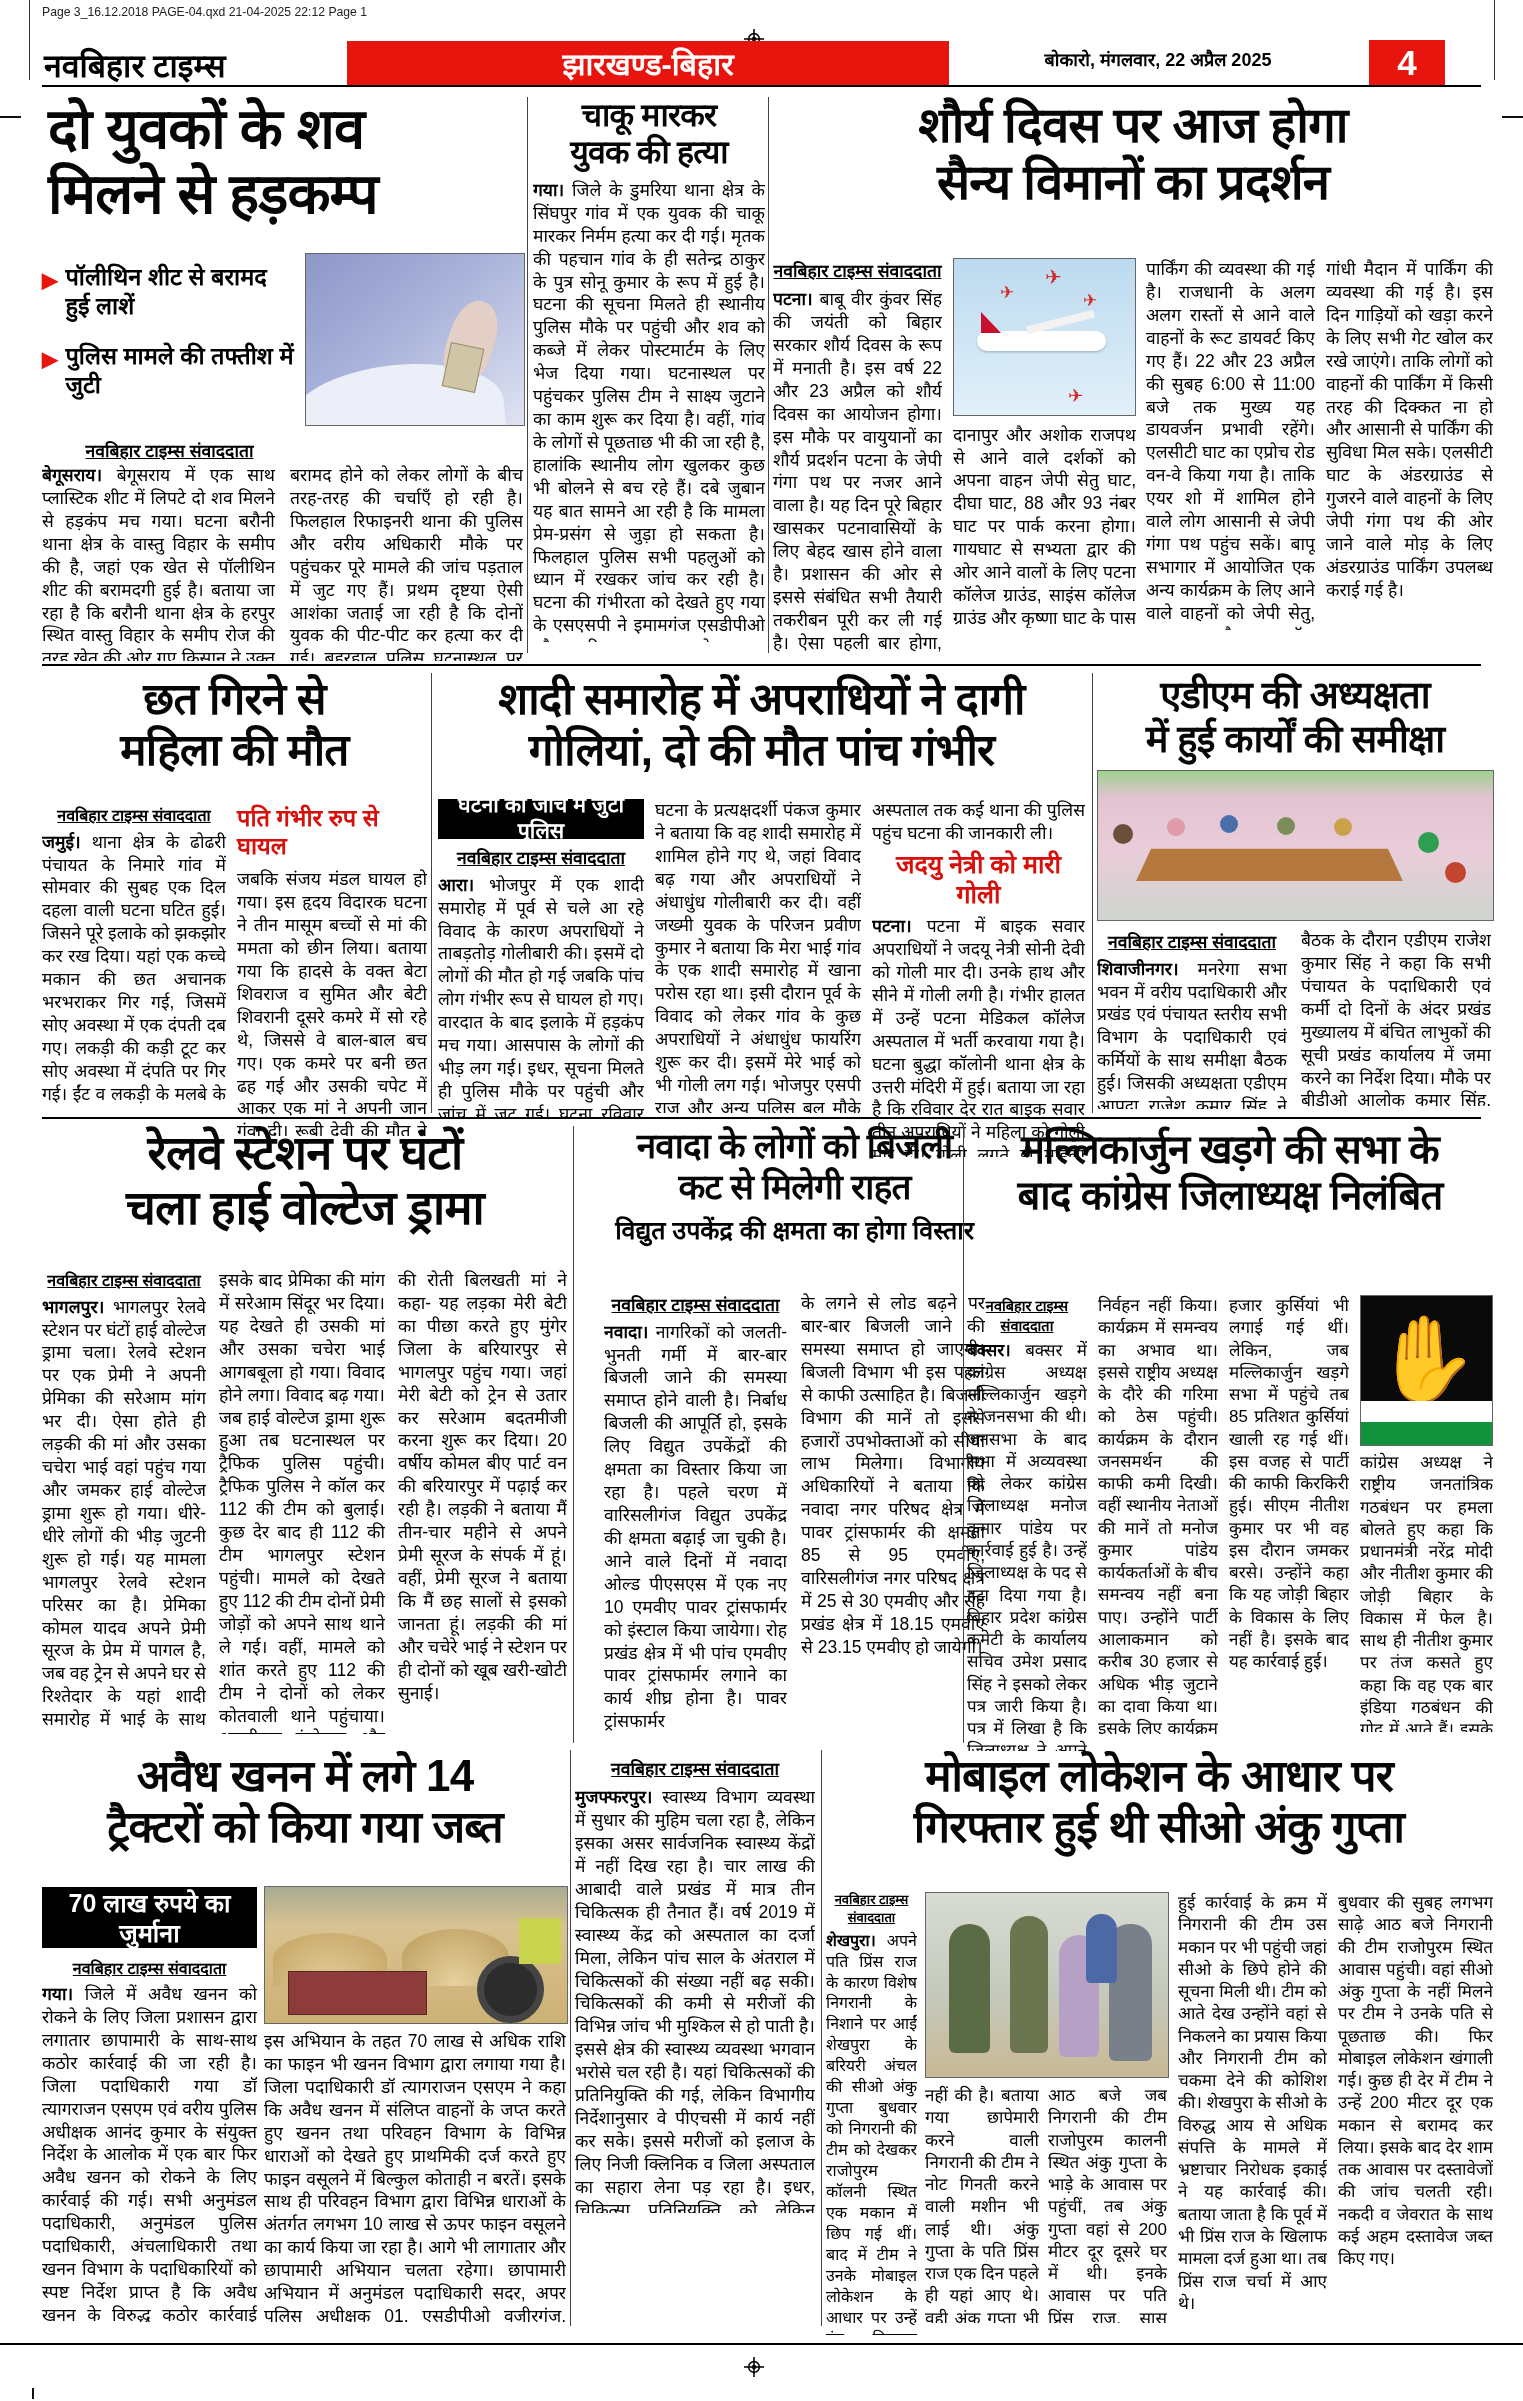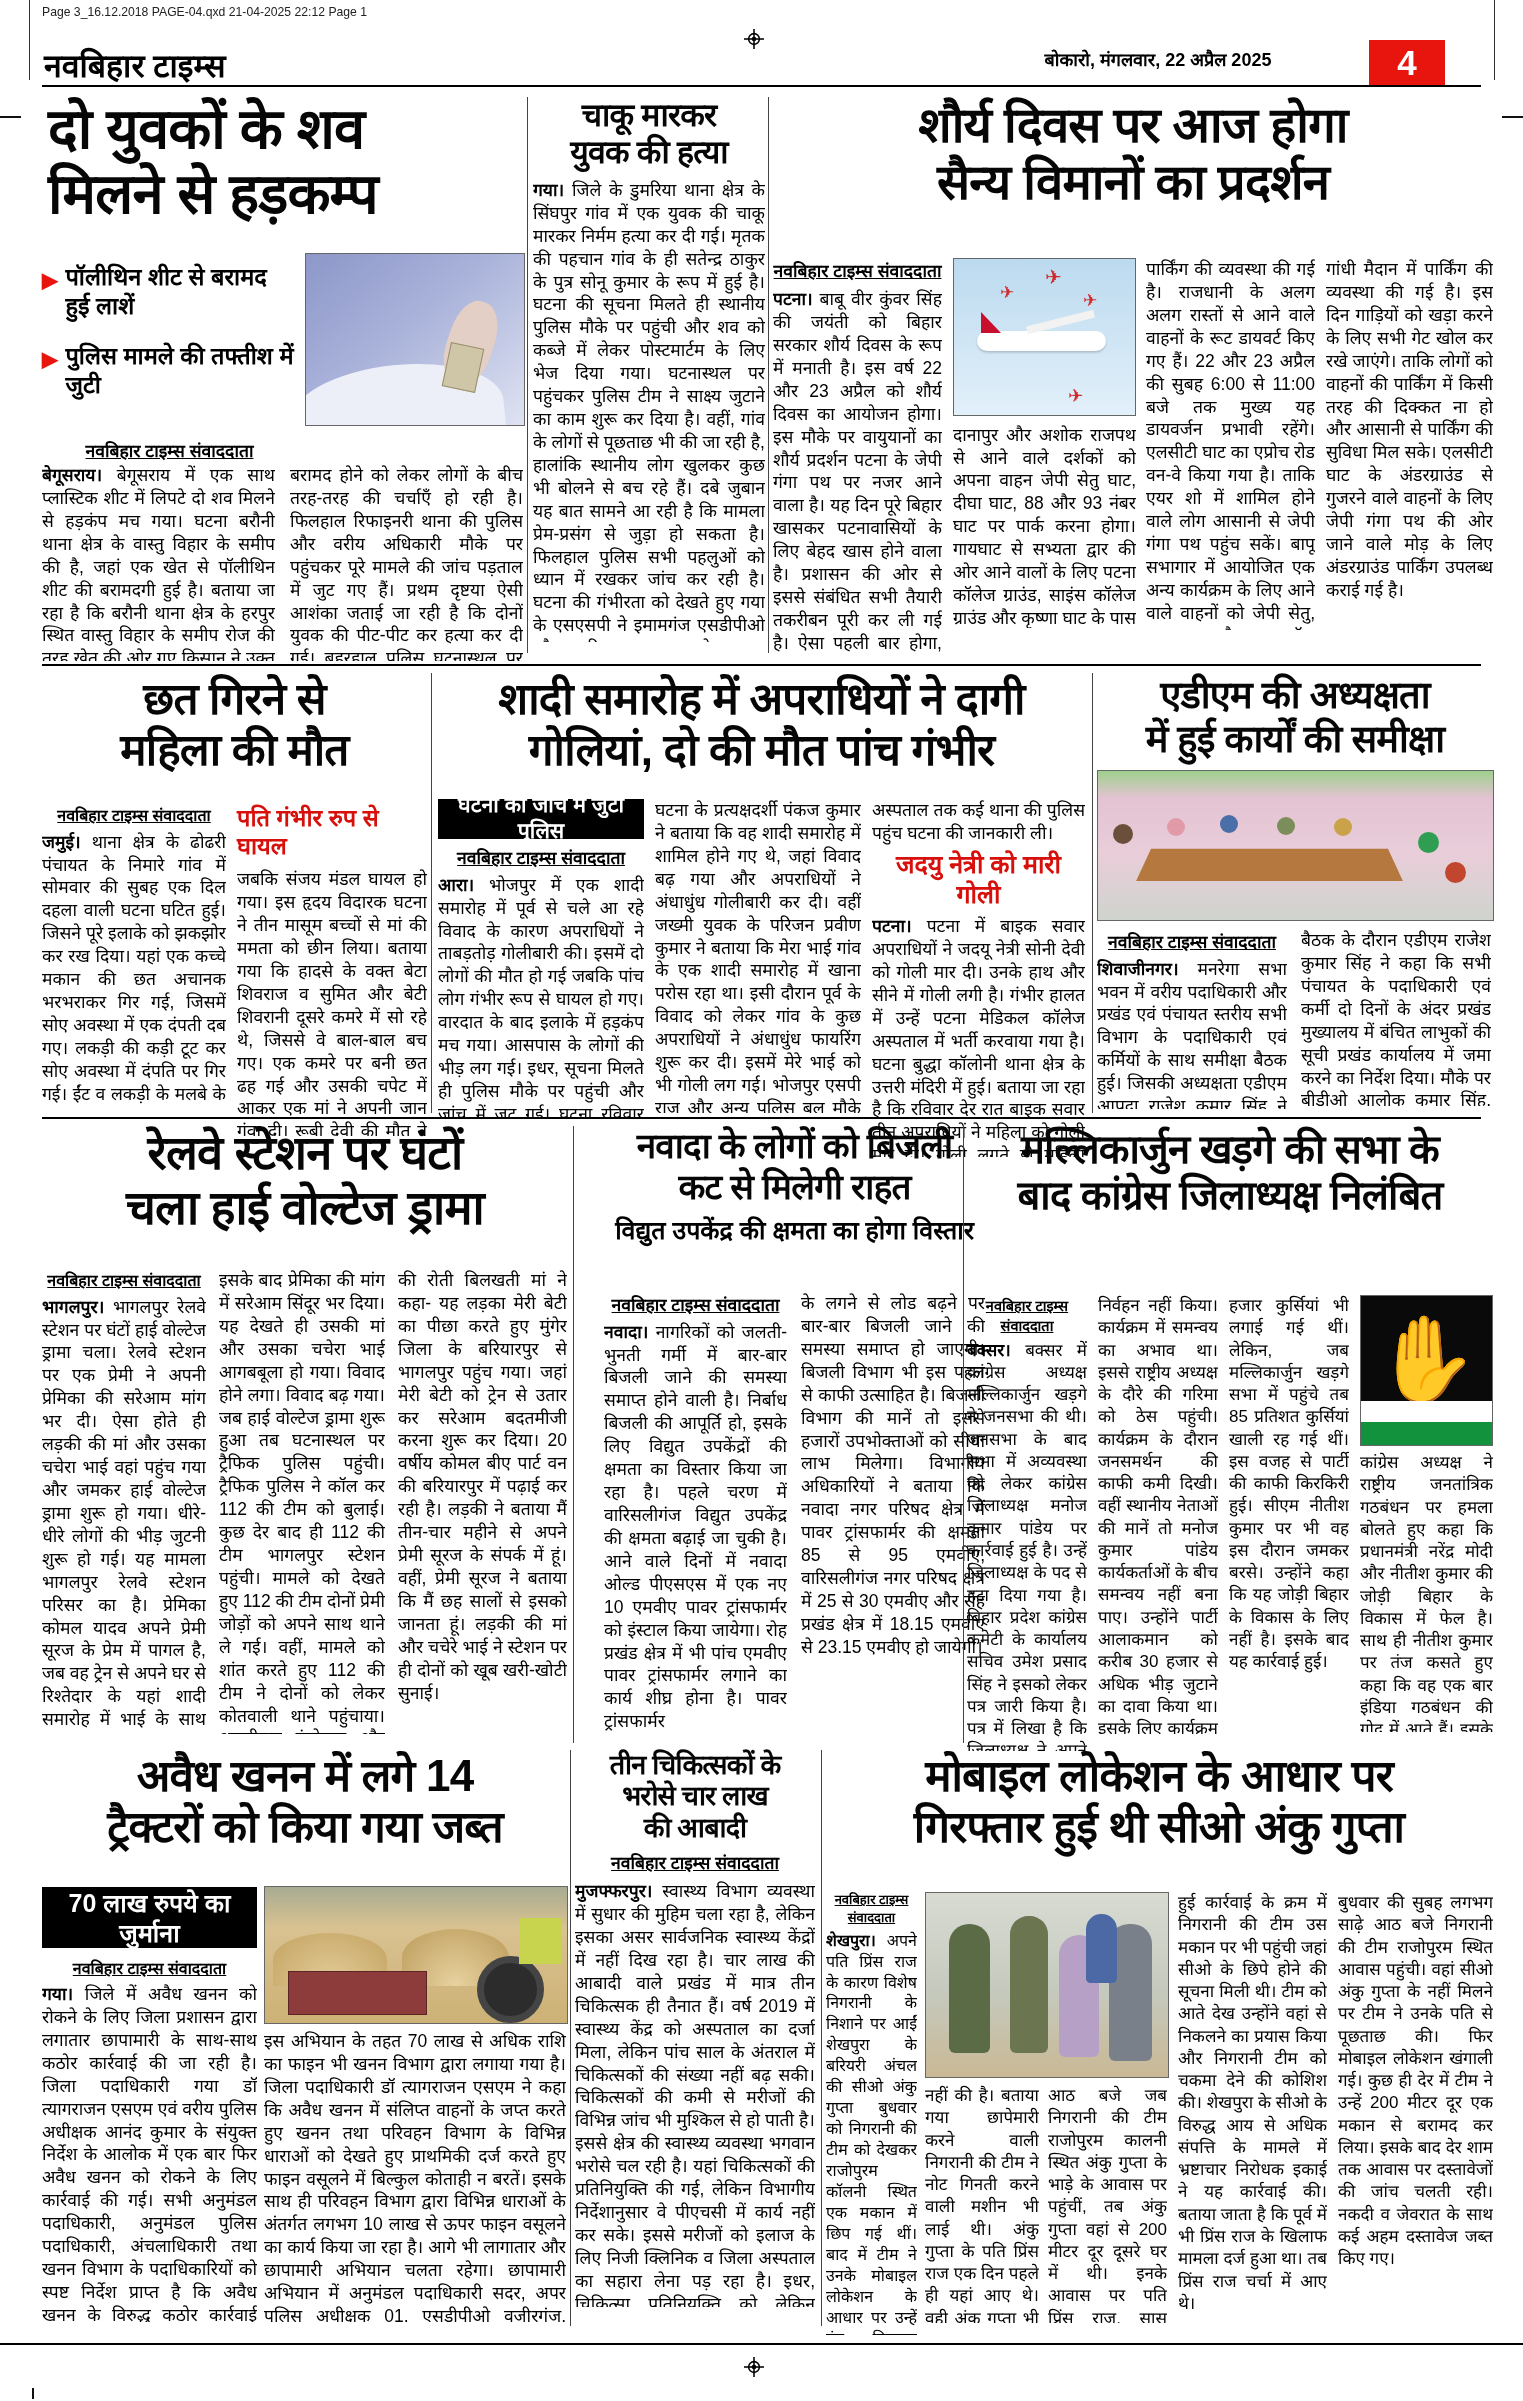--- a/index.html
+++ b/index.html
@@ -36,20 +36,21 @@
   <div class="abs" style="left:0;top:116px;width:21.3px;height:1.5px;background:#111;"></div>
   <div class="abs" style="left:1502px;top:116px;width:21.3px;height:1.5px;background:#111;"></div>
   <svg class="regmark" style="left:744px;top:29px;" viewBox="0 0 26 26">
     <circle cx="13" cy="13" r="7" fill="none" stroke="#000" stroke-width="2"></circle>
       <line x1="13" y1="0" x2="13" y2="26" stroke="#000" stroke-width="2"></line>
       <line x1="0" y1="13" x2="26" y2="13" stroke="#000" stroke-width="2"></line>
       <circle cx="13" cy="13" r="3" fill="#000"></circle>
   </svg>
 
   <div class="abs" style="left:44px;top:43px;font-size:32px;font-weight:800;">नवबिहार टाइम्स</div>
+  <div class="abs redband" style="left:347px;top:41px;width:602px;height:44px;font-size:30.5px;">झारखण्ड-बिहार</div>
   <div class="abs" style="left:958px;top:47px;width:400px;text-align:center;font-size:18px;font-weight:800;">बोकारो, मंगलवार, 22 अप्रैल 2025</div>
   <div class="abs redband" style="left:1369px;top:40px;width:76px;height:46px;font-size:35px;">4</div>
   <div class="hrule" style="left:42px;top:85px;width:1439px;height:2.3px;"></div>
 
   <div class="abs" style="left:42px;top:97px;width:481px;">
     <div class="hl" style="font-size:56px;text-align:left;padding-left:6.1px;">दो युवकों के शव
 मिलने से हड़कम्प</div>
     <div class="abs" style="left:0;top:166px;width:255px;">
       <div class="bullet">
           <span class="tri">▶</span>
@@ -212,23 +213,20 @@
       <div style="position:absolute;left:23px;top:84px;width:137px;height:42px;background:#8e3b3b;border:1.5px solid #5c2525;"></div>
       <div style="position:absolute;right:23px;top:69px;width:53px;height:53px;background:#2c2c2c;border-radius:50%;border:7.6px solid #444;"></div>
       <div style="position:absolute;right:6.1px;top:30.5px;width:42px;height:46px;background:#c8d44e;"></div>
     </div>
     <div class="byline abs" style="left:0;top:207px;width:215px;font-size:16px;">नवबिहार टाइम्स संवाददाता</div>
     <div class="abs body" style="left:0;top:233px;width:215px;height:339px;"><span class="dl">गया। </span><span>जिले में अवैध खनन को रोकने के लिए जिला प्रशासन द्वारा लगातार छापामारी के साथ-साथ कठोर कार्रवाई की जा रही है। जिला पदाधिकारी गया डॉ त्यागराजन एसएम एवं वरीय पुलिस अधीक्षक आनंद कुमार के संयुक्त निर्देश के आलोक में एक बार फिर अवैध खनन को रोकने के लिए कार्रवाई की गई। सभी अनुमंडल पदाधिकारी, अनुमंडल पुलिस पदाधिकारी, अंचलाधिकारी तथा खनन विभाग के पदाधिकारियों को स्पष्ट निर्देश प्राप्त है कि अवैध खनन के विरुद्ध कठोर कार्रवाई करें। अवैध खनन की सूचना यदि कहीं से मिलती है तो संबंधित स्थान पर छापामारी करने में कोताही ना बरतें। जिला पदाधिकारी एवं वरीय पुलिस अधीक्षक आनंद के निर्देश के आलोक में अल सुबह 05 बजे से सुबह 07 बजे तक मुफस्सिल थाना क्षेत्र के मानपुर भदेजा भदेजी में लगातार छापामारी अभियान चलाया गया है। इस छापामारी अभियान में कुल 14 ट्रैक्टर को जब्त किया गया है, सभी ट्रैकर अवैध बालू खनन में लगे थे। सभी ट्रैक्टर मालिको के विरुद्ध प्रार्थमिकी भी दर्ज की गई है।</span></div>
     <div class="abs body" style="left:222px;top:280px;width:302px;height:292px;">इस अभियान के तहत 70 लाख से अधिक राशि का फाइन भी खनन विभाग द्वारा लगाया गया है। जिला पदाधिकारी डॉ त्यागराजन एसएम ने कहा कि अवैध खनन में संलिप्त वाहनों के जप्त करते हुए खनन तथा परिवहन विभाग के विभिन्न धाराओं को देखते हुए प्राथमिकी दर्ज करते हुए फाइन वसूलने में बिल्कुल कोताही न बरतें। इसके साथ ही परिवहन विभाग द्वारा विभिन्न धाराओं के अंतर्गत लगभग 10 लाख से ऊपर फाइन वसूलने का कार्य किया जा रहा है। आगे भी लागातार और छापामारी अभियान चलता रहेगा। छापामारी अभियान में अनुमंडल पदाधिकारी सदर, अपर पुलिस अधीक्षक 01, एसडीपीओ वजीरगंज, जिला खनन पदाधिकारी एव थानाध्यक्ष मुफस्सिल, फतेहपुर के थानाध्यक्ष शामिल रहें।</div>
   </div>
 
   <div class="abs" style="left:575px;top:1750px;width:240px;">
-    <div class="hl" style="font-size:27px;">तीन चिकित्सकों के
-भरोसे चार लाख
-की आबादी</div>
     <div class="byline" style="margin-top:6.1px;">नवबिहार टाइम्स संवाददाता</div>
     <div class="body" style="margin-top:6.1px;height:427px;"><span class="dl">मुजफ्फरपुर। </span><span>स्वास्थ्य विभाग व्यवस्था में सुधार की मुहिम चला रहा है, लेकिन इसका असर सार्वजनिक स्वास्थ्य केंद्रों में नहीं दिख रहा है। चार लाख की आबादी वाले प्रखंड में मात्र तीन चिकित्सक ही तैनात हैं। वर्ष 2019 में स्वास्थ्य केंद्र को अस्पताल का दर्जा मिला, लेकिन पांच साल के अंतराल में चिकित्सकों की संख्या नहीं बढ़ सकी। चिकित्सकों की कमी से मरीजों की विभिन्न जांच भी मुश्किल से हो पाती है। इससे क्षेत्र की स्वास्थ्य व्यवस्था भगवान भरोसे चल रही है। यहां चिकित्सकों की प्रतिनियुक्ति की गई, लेकिन विभागीय निर्देशानुसार वे पीएचसी में कार्य नहीं कर सके। इससे मरीजों को इलाज के लिए निजी क्लिनिक व जिला अस्पताल का सहारा लेना पड़ रहा है। इधर, चिकित्सा प्रतिनियुक्ति को लेकिन विभाग निर्देशानुसार उनके पदस्थापन पर निर्णय नहीं हो सका है।</span></div>
   </div>
 
   <div class="abs" style="left:826px;top:1750px;width:666px;">
     <div class="hl" style="font-size:44px;">मोबाइल लोकेशन के आधार पर
 गिरफ्तार हुई थी सीओ अंकु गुप्ता</div>
     <div class="abs" style="left:0;top:140px;width:91px;">
       <div class="byline" style="font-size:13px;">नवबिहार टाइम्स संवाददाता</div>
       <div class="body" style="margin-top:4.6px;font-size:16px;height:404px;"><span class="dl">शेखपुरा। </span><span>अपने पति प्रिंस राज के कारण विशेष निगरानी के निशाने पर आईं शेखपुरा के बरियरी अंचल की सीओ अंकु गुप्ता बुधवार को निगरानी की टीम को देखकर राजोपुरम कॉलनी स्थित एक मकान में छिप गई थीं। बाद में टीम ने उनके मोबाइल लोकेशन के आधार पर उन्हें ढूंढ निकाला और हिरासत में लेकर उनके आवास की तलाशी शुरू किया। देर शाम तक छापेमारी जारी थी। इससे पहले निगरानी की एक टीम दोपहर में अंकु गुप्ता के कार्यालय पहुंची, वहां नहीं मिलने पर लौटकर चली गई। सूत्र का कहना है कि निगरानी की एक टीम उनके आरोपित पति प्रिंस राज की भी तलाश में जुटी थी।</span></div>

